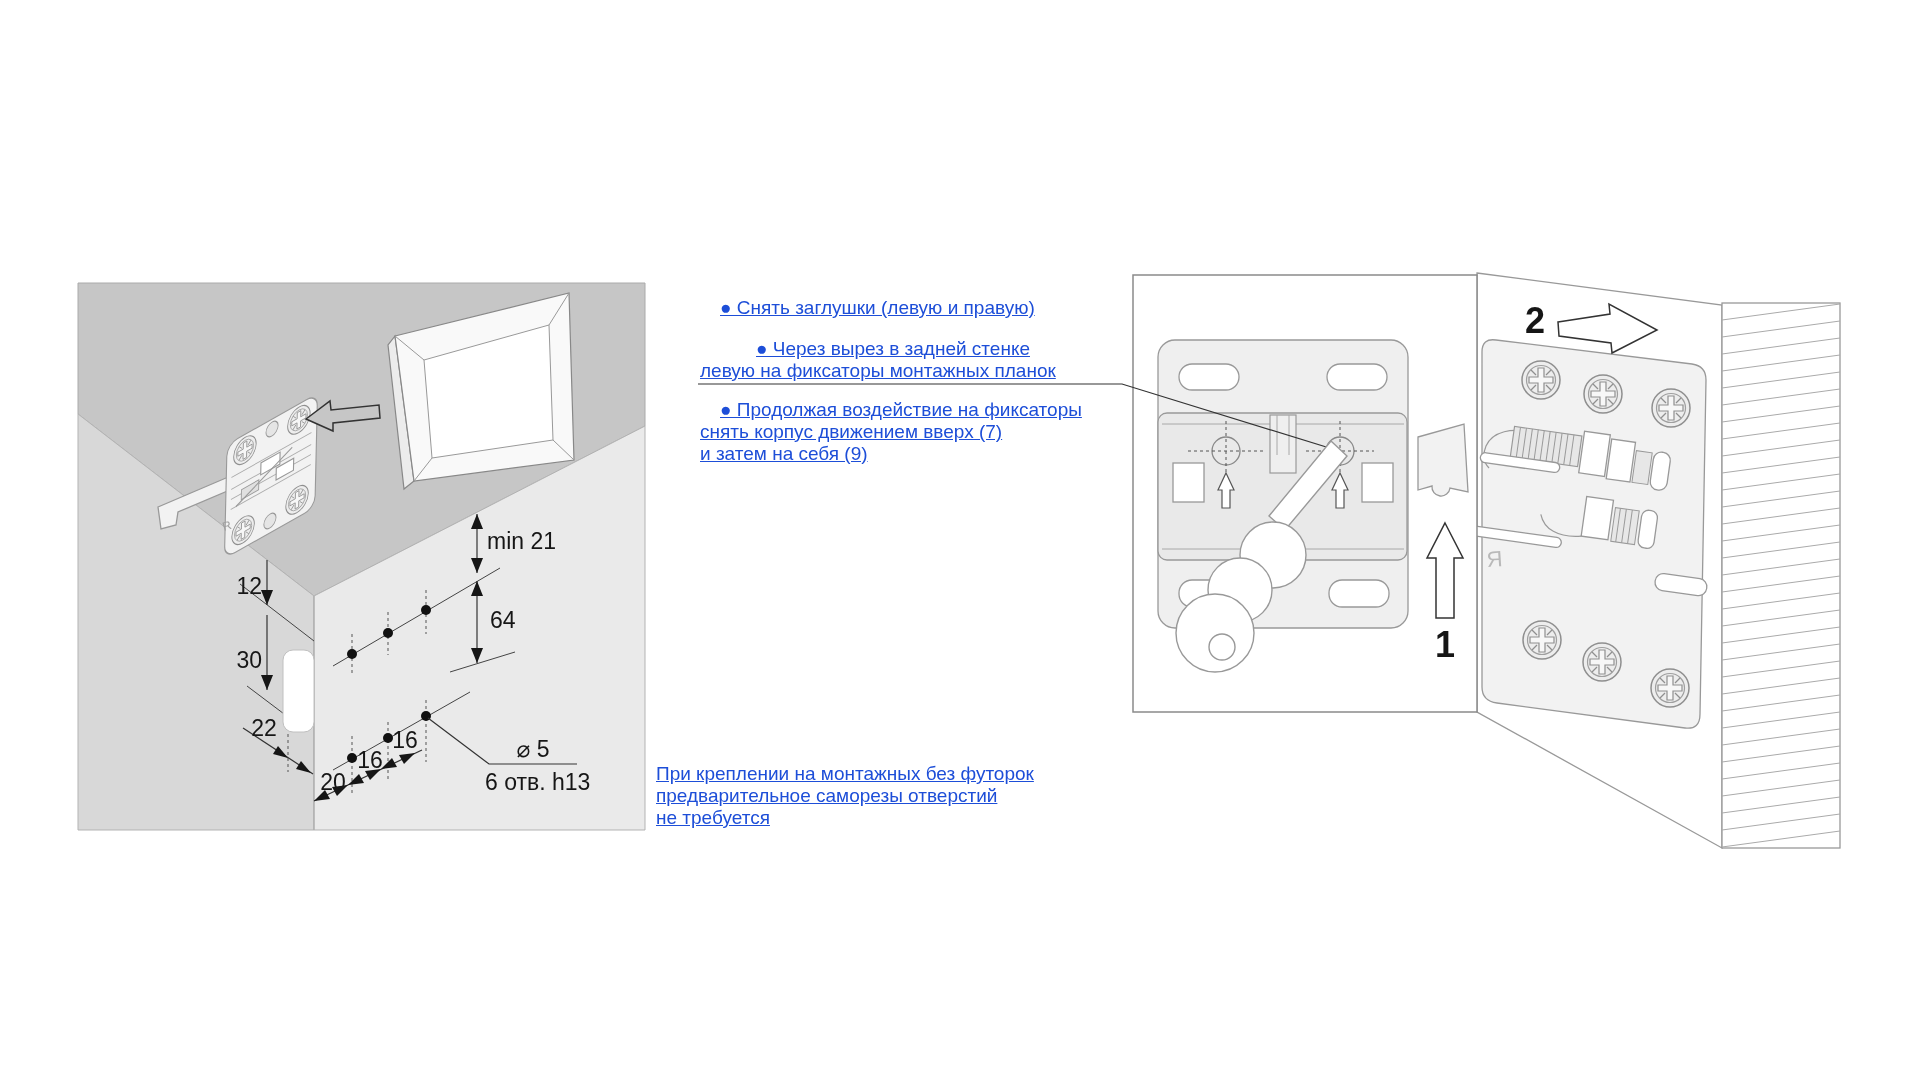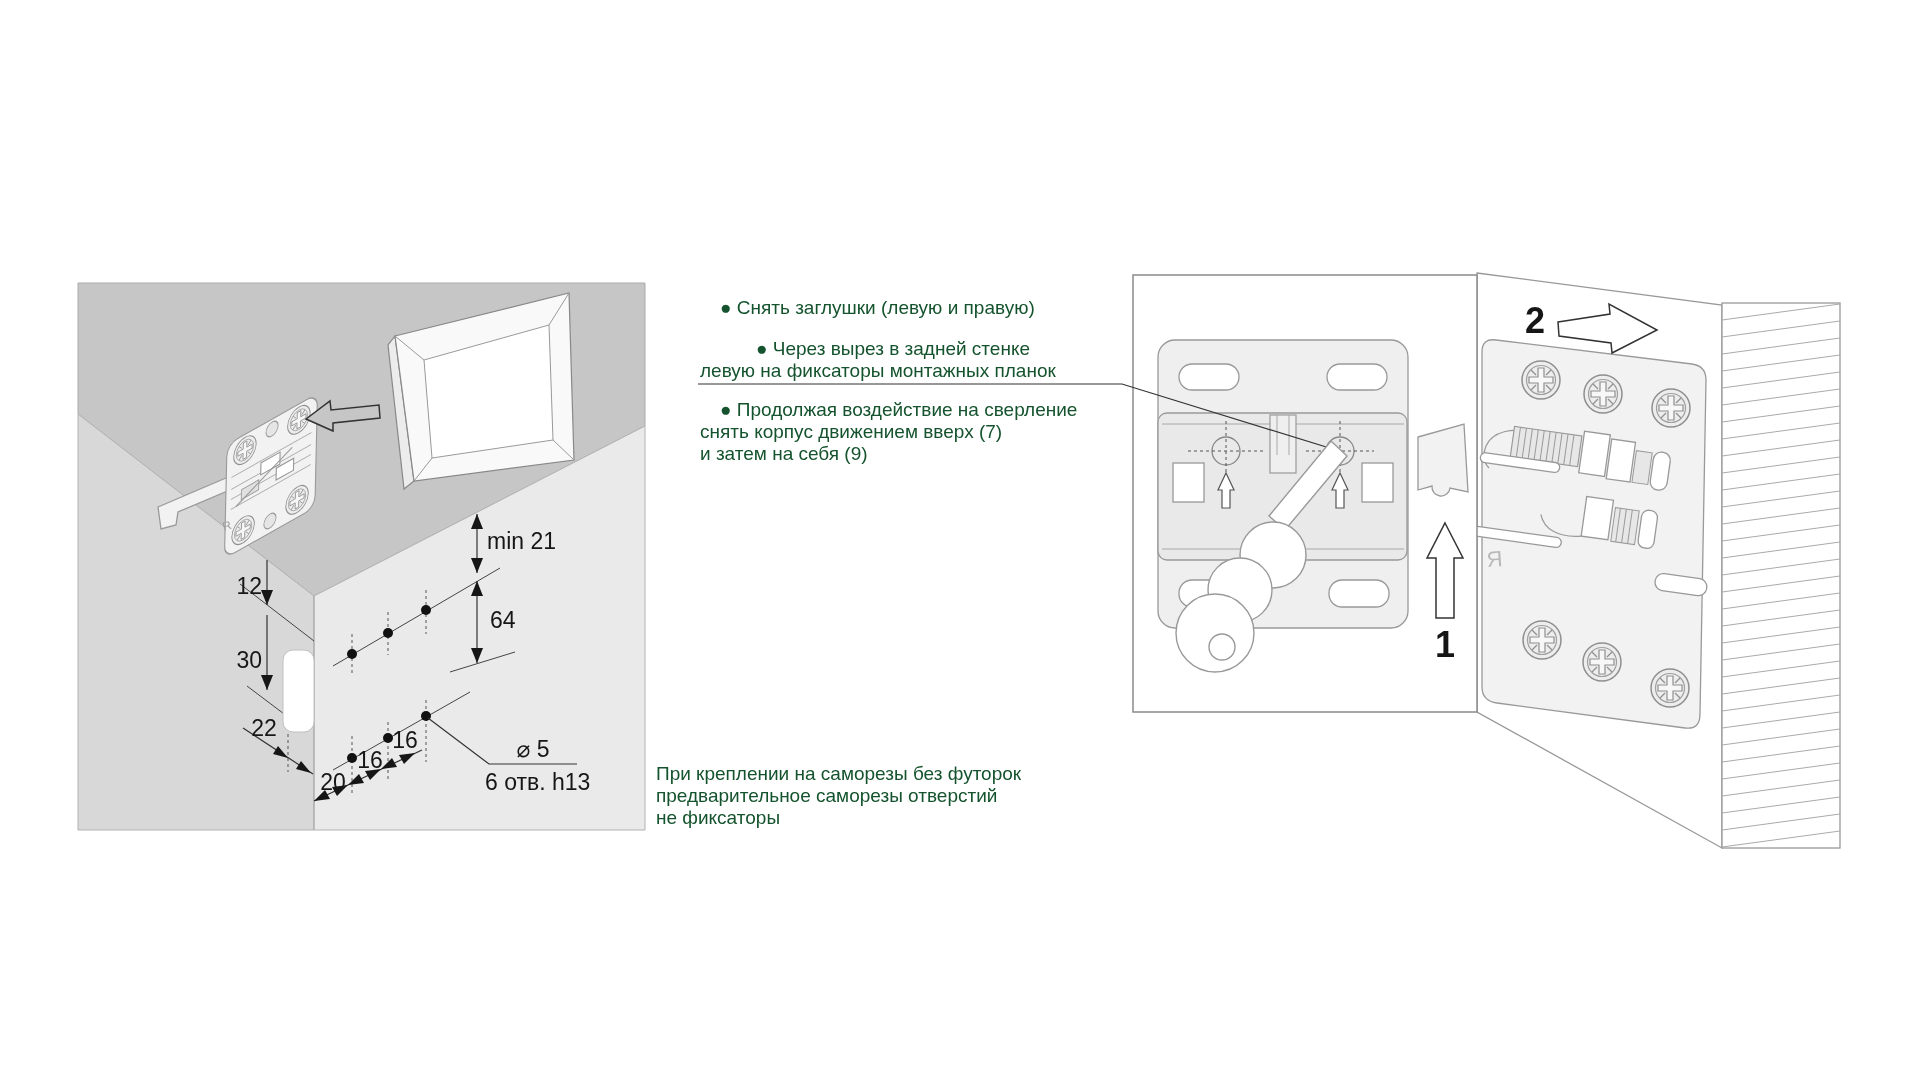--- a/index.html
+++ b/index.html
@@ -1,19 +1,19 @@
 <!DOCTYPE html>
 <html><head>
 <meta charset="utf-8">
 <style>
   html,body{margin:0;padding:0;background:#ffffff;}
   #page{position:relative;width:1920px;height:1080px;background:#fff;overflow:hidden;
         font-family:"Liberation Sans","DejaVu Sans",sans-serif;color:#161616;}
   #canvas{position:absolute;left:0;top:0;width:1920px;height:1080px;}
-  .txtline{position:absolute;font-size:19px;line-height:22px;white-space:nowrap;color:#14532d;}
+  .txtline{position:absolute;font-size:19px;line-height:22px;white-space:nowrap;color:#1d4ed8;text-decoration:underline;}
   svg text{font-family:"Liberation Sans","DejaVu Sans",sans-serif;fill:#161616;}
   .dim{font-size:23px;}
   .step{font-size:36px;font-weight:bold;}
   .rmark-big{font-size:22px;fill:#b9b9b9;}
   .rmark-small{font-size:12px;fill:#9f9f9f;}
   .thin{stroke:#333;stroke-width:1.2;fill:none;}
   .ext{stroke:#444;stroke-width:1;fill:none;}
   .dash{stroke:#555;stroke-width:1;fill:none;stroke-dasharray:3 3;}
   .ah{fill:#161616;stroke:none;}
   .part{fill:#f2f2f2;stroke:#999;stroke-width:1.3;}
@@ -293,24 +293,24 @@
 
       <polygon points="1445,523 1463,558 1454,558 1454,618 1436,618 1436,558 1427,558" fill="#ffffff" stroke="#333" stroke-width="1.5"></polygon>
       <text class="step" x="1445" y="657" text-anchor="middle">1</text>
     </g>
   </svg>
 
   <div>
     <div class="txtline" style="left:720px;top:297px">● Снять заглушки (левую и правую)</div>
     <div class="txtline" style="left:756px;top:338px">● Через вырез в задней стенке</div>
     <div class="txtline" style="left:700px;top:360px">левую на фиксаторы монтажных планок</div>
-    <div class="txtline" style="left:720px;top:399px">● Продолжая воздействие на сверление</div>
+    <div class="txtline" style="left:720px;top:399px">● Продолжая воздействие на фиксаторы</div>
     <div class="txtline" style="left:700px;top:421px">снять корпус движением вверх (7)</div>
     <div class="txtline" style="left:700px;top:443px">и затем на себя (9)</div>
   </div>
 
   <div>
-    <div class="txtline" style="left:656px;top:763px">При креплении на саморезы без футорок</div>
+    <div class="txtline" style="left:656px;top:763px">При креплении на монтажных без футорок</div>
     <div class="txtline" style="left:656px;top:785px">предварительное саморезы отверстий</div>
-    <div class="txtline" style="left:656px;top:807px">не фиксаторы</div>
+    <div class="txtline" style="left:656px;top:807px">не требуется</div>
   </div>
 
 </div>
 
 </body></html>

